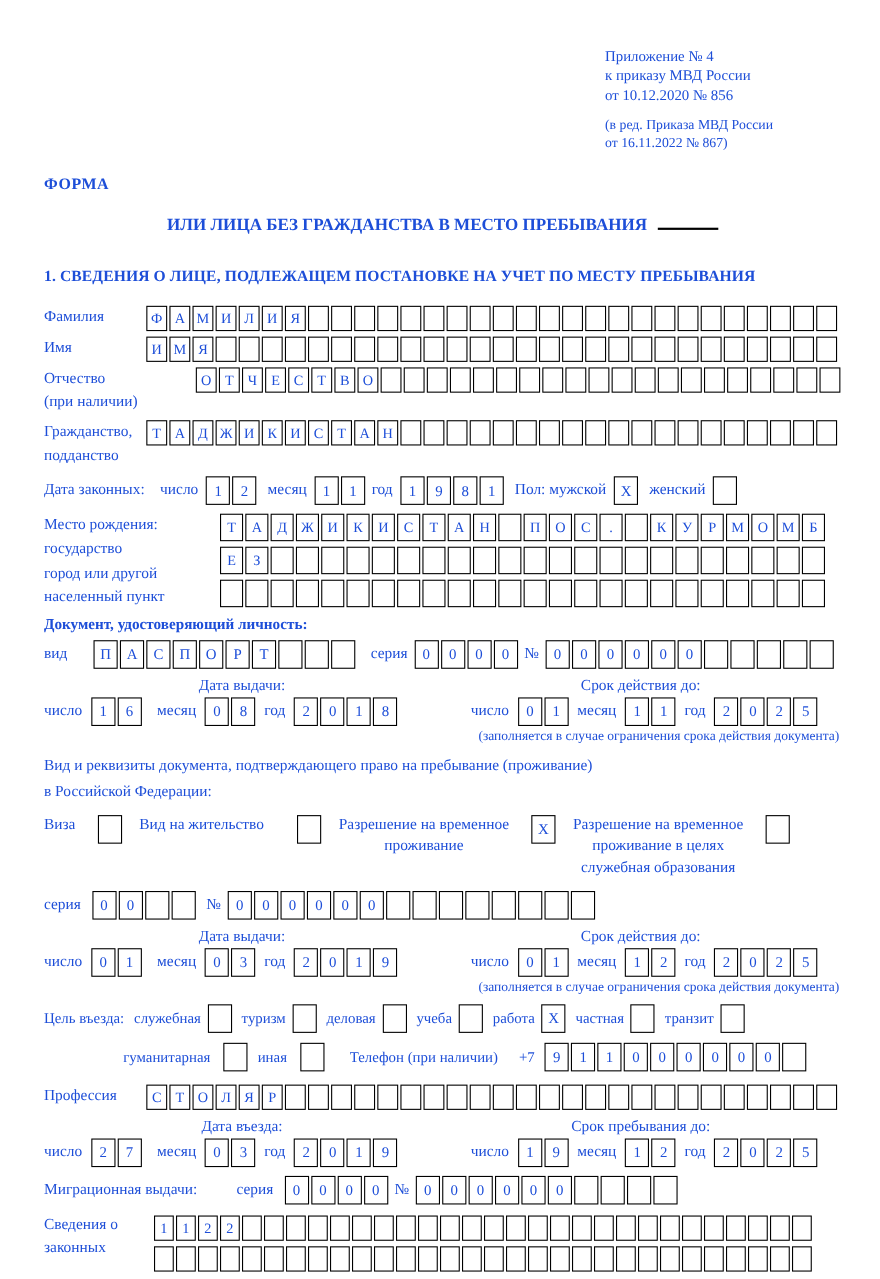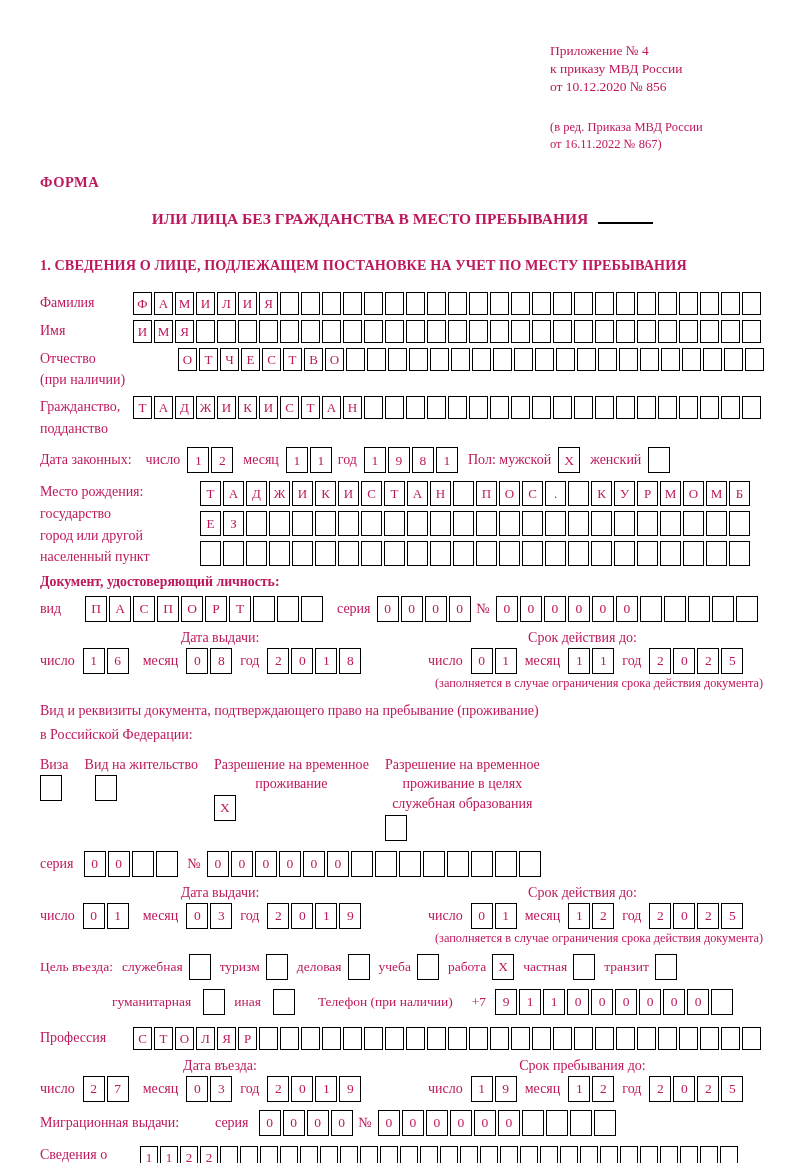--- a/index.html
+++ b/index.html
@@ -1,23 +1,23 @@
 <!DOCTYPE html>
 <html><head>
 <meta charset="utf-8">
 <style>
   html,body{margin:0;padding:0;background:#fff;}
   .page{
     position:relative;width:800px;height:1163px;box-sizing:border-box;
-    padding:42px 35px 9px 40px;background:#fff;color:#be185d;
+    padding:42px 35px 9px 40px;background:#fff;color:#1d4ed8;
     font-family:"Liberation Serif","DejaVu Serif",serif;font-size:14px;overflow:hidden;
   }
   p{margin:0;}
   .annex{margin-left:auto;width:215px;line-height:1.35;font-size:13.5px;}
-  .annex .sub{font-size:12.5px;margin-top:22px;line-height:1.35;}
+  .annex .sub{font-size:12.5px;margin-top:8px;line-height:1.35;}
   .forma{text-align:left;font-weight:bold;font-size:14.5px;margin-top:22px;letter-spacing:.5px;}
   .title{text-align:center;font-weight:bold;font-size:15.5px;line-height:1.5;margin-top:16px;}
   .blank{display:inline-block;width:55px;border-bottom:2px solid #000;height:12px;margin-left:10px;}
   .sec1{font-weight:bold;font-size:14.2px;margin-top:26px;margin-bottom:18px;letter-spacing:.1px;}
   .row{display:flex;align-items:center;margin-bottom:5px;}
   .row.top{align-items:flex-start;}
   .lbl{white-space:nowrap;}
   .lblcol{display:flex;flex-direction:column;line-height:1.55;flex:0 0 auto;}
   .w93{flex:0 0 93px;}
   .w138{flex:0 0 138px;}
@@ -37,21 +37,21 @@
   .dg{display:inline-flex;align-items:center;gap:7px;white-space:nowrap;}
   .hdr2{display:flex;font-size:14px;margin:8px 0 2px 0;}
   .hleft{flex:0 0 360px;text-align:center;}
   .hright{flex:1;text-align:center;}
   .daterow{display:flex;align-items:center;margin-bottom:2px;}
   .dleft{flex:0 0 360px;display:flex;align-items:center;gap:8px;}
   .dright{flex:1;display:flex;align-items:center;gap:8px;padding-left:28px;}
   .note{font-size:12.3px;text-align:right;margin:1px 2px 8px 0;}
   .intro{font-size:14px;line-height:1.7;}
   .chkrow{display:flex;align-items:flex-start;margin:8px 0 10px 0;gap:16px;}
-  .opt{display:flex;align-items:flex-start;gap:1px;flex-direction:column;}
+  .opt{display:flex;align-items:flex-start;gap:20px;}
   .optlbl{line-height:1.4;}
   .optlbl.ctr{text-align:center;}
   .inline-opt{display:inline-flex;align-items:center;gap:6px;white-space:nowrap;}
   .purpose{display:flex;align-items:center;gap:9px;font-size:13.5px;flex-wrap:nowrap;}
   .purpose2{display:flex;align-items:center;gap:9px;font-size:13.5px;margin-top:9px;padding-left:72px;}
   .dochead{text-align:left;font-weight:bold;font-size:13.8px;margin:6px 0 6px 0;}
   .mt8{margin-top:8px;} .mt12{margin-top:12px;}
 </style>
 </head>
 <body>

